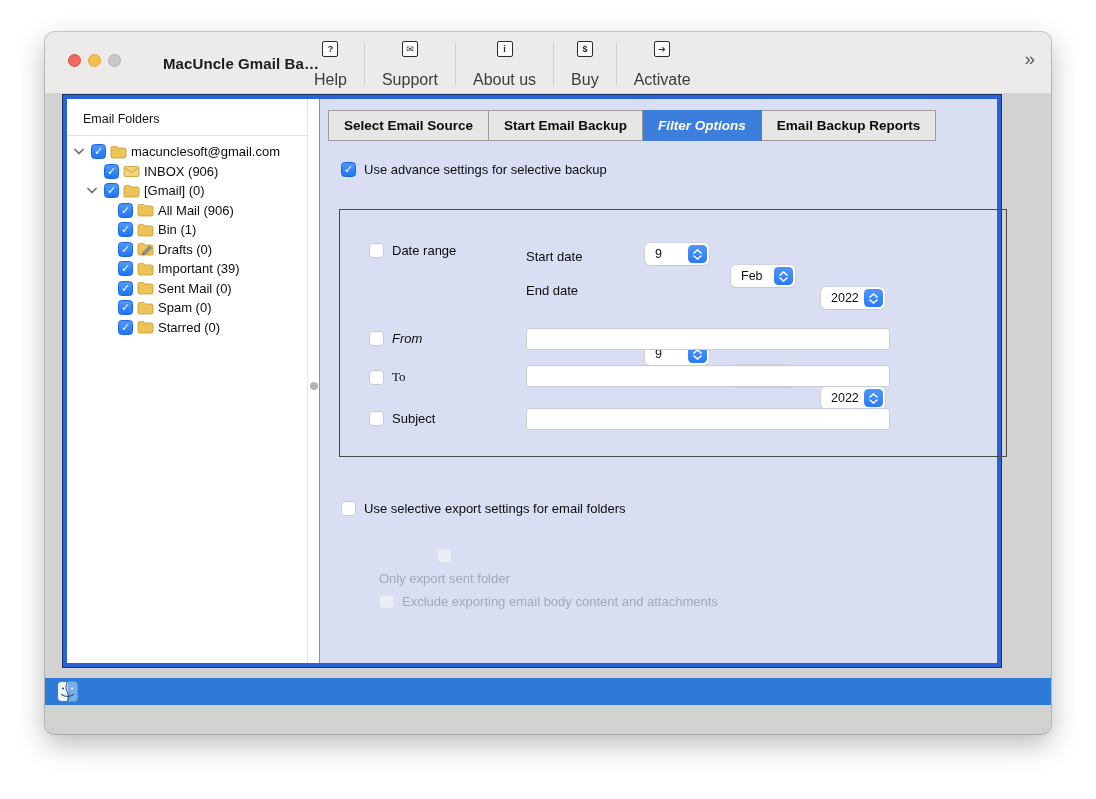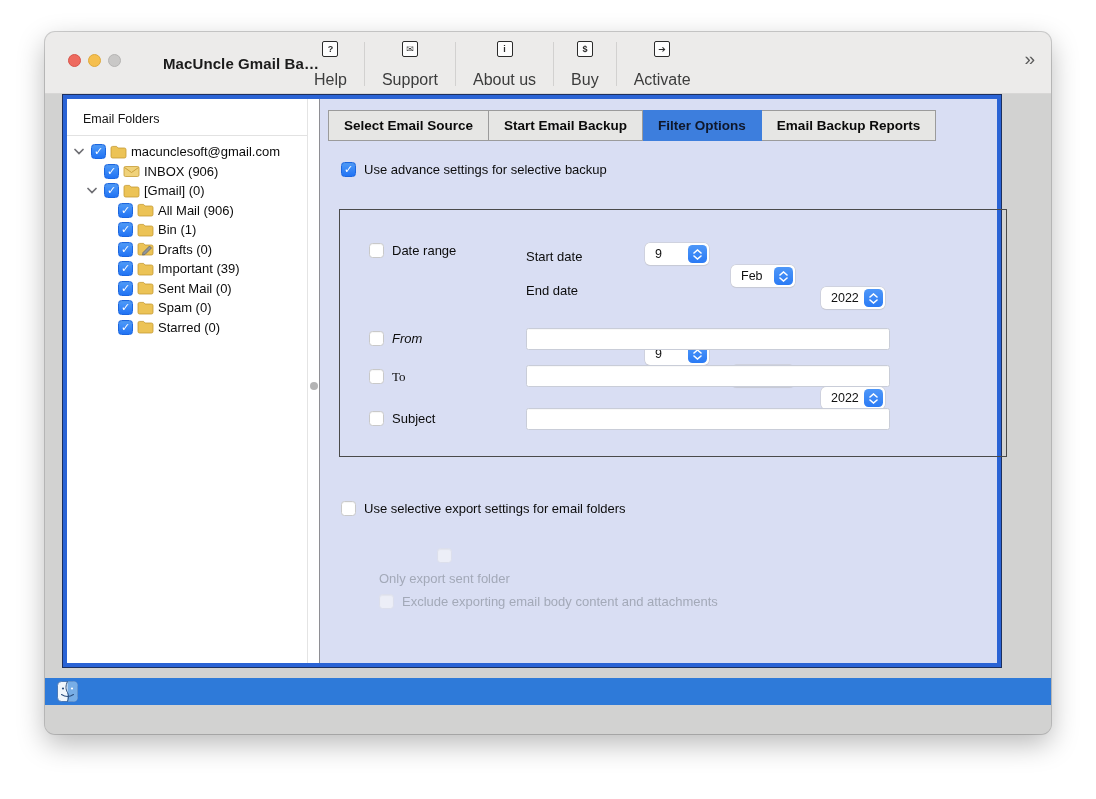--- a/index.html
+++ b/index.html
@@ -81,32 +81,32 @@
   .ficon { width:17px; height:14px; flex:0 0 auto; }
 
   
   .tabs { position:absolute; left:8px; top:11px; display:flex; height:31px; }
   .tab {
     display:flex; align-items:center; padding:0 15px; background:#e6e6e4;
     border:1px solid #9b9b9b; border-left-width:0;
     font-size:13.5px; font-weight:bold; color:#0a0a0a; cursor:default;
   }
   .tab:first-child { border-left-width:1px; }
-  .tab.active { background:#3d7edd; border-color:#3d7edd; color:#0f172a; }
+  .tab.active { background:#3d7edd; border-color:#3d7edd; color:#ffffff;font-style:italic; }
 
   
   .adv-row { position:absolute; left:21px; top:63px; display:flex; align-items:center; gap:8px; }
   .lbl { font-size:13px; color:#0c0c0c; }
   .lbl.dis { color:#a3a9b8; }
 
   .groupbox {
     position:absolute; left:19px; top:110px; width:668px; height:248px;
     border:1px solid #4a4a4a;
   }
-  .gb-abs { position:absolute; display:flex; align-items:flex-start; gap:8px; }
+  .gb-abs { position:absolute; display:flex; align-items:flex-end; gap:8px; }
 
   .stepper {
     width:64px; height:22px; background:#fff; border-radius:5px;
     box-shadow:0 0 0 0.5px #c6c6cc, 0 1px 1px rgba(0,0,0,.08);
     position:relative; display:flex; align-items:center;
   }
   .stepper-val { padding-left:10px; font-size:12.5px; color:#111; }
   .stepper-btn {
     position:absolute; right:2px; top:2px; width:19px; height:18px; border-radius:4.5px;
     background:linear-gradient(#4e97f8,#2b7bf5); display:flex; flex-direction:column;

